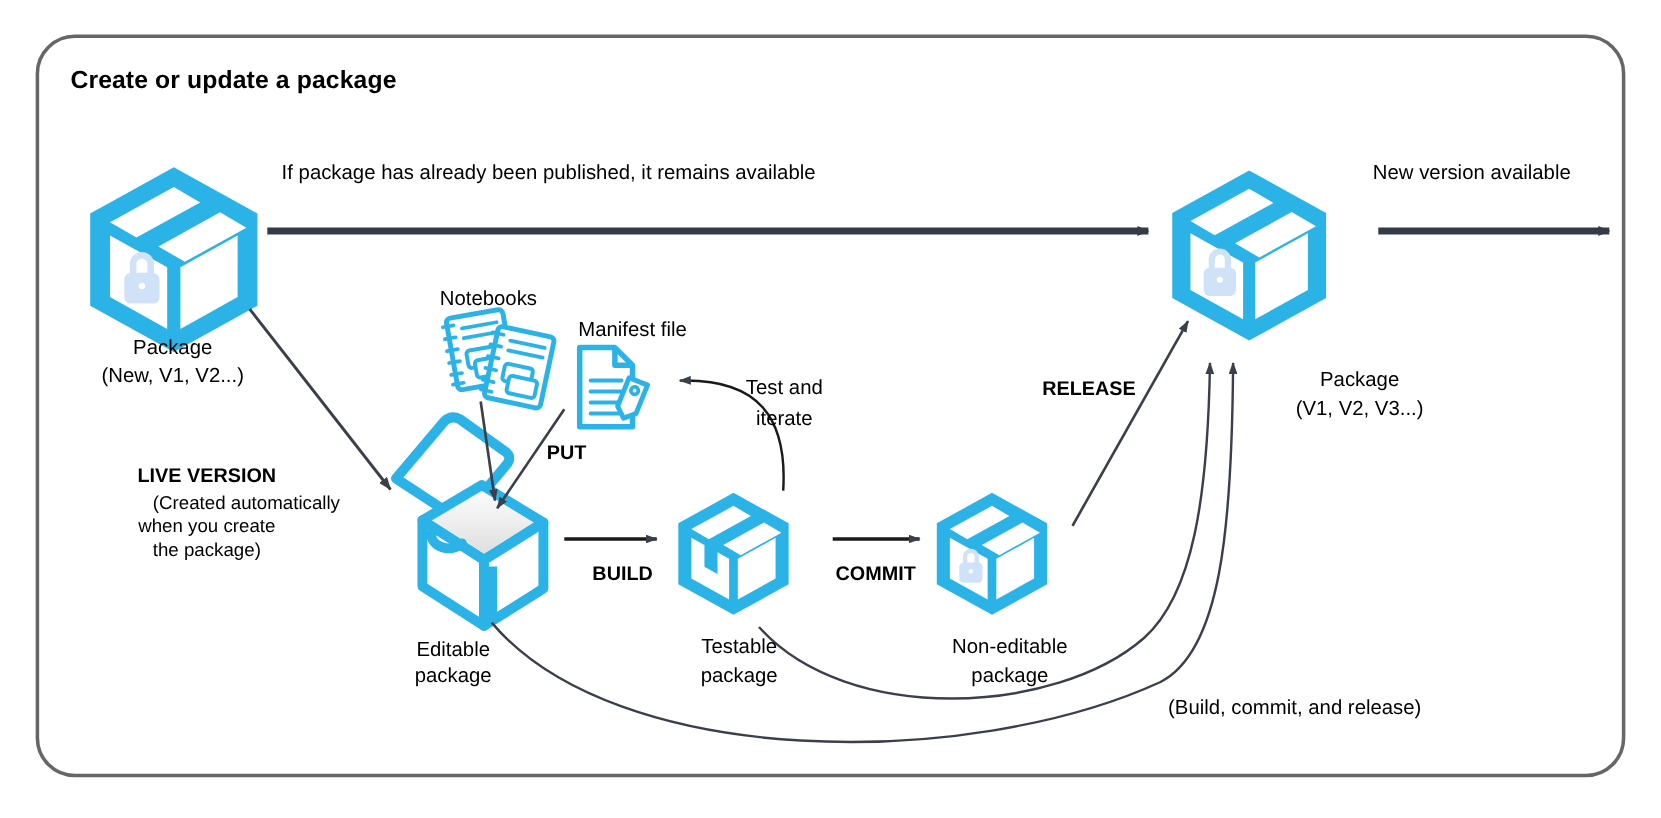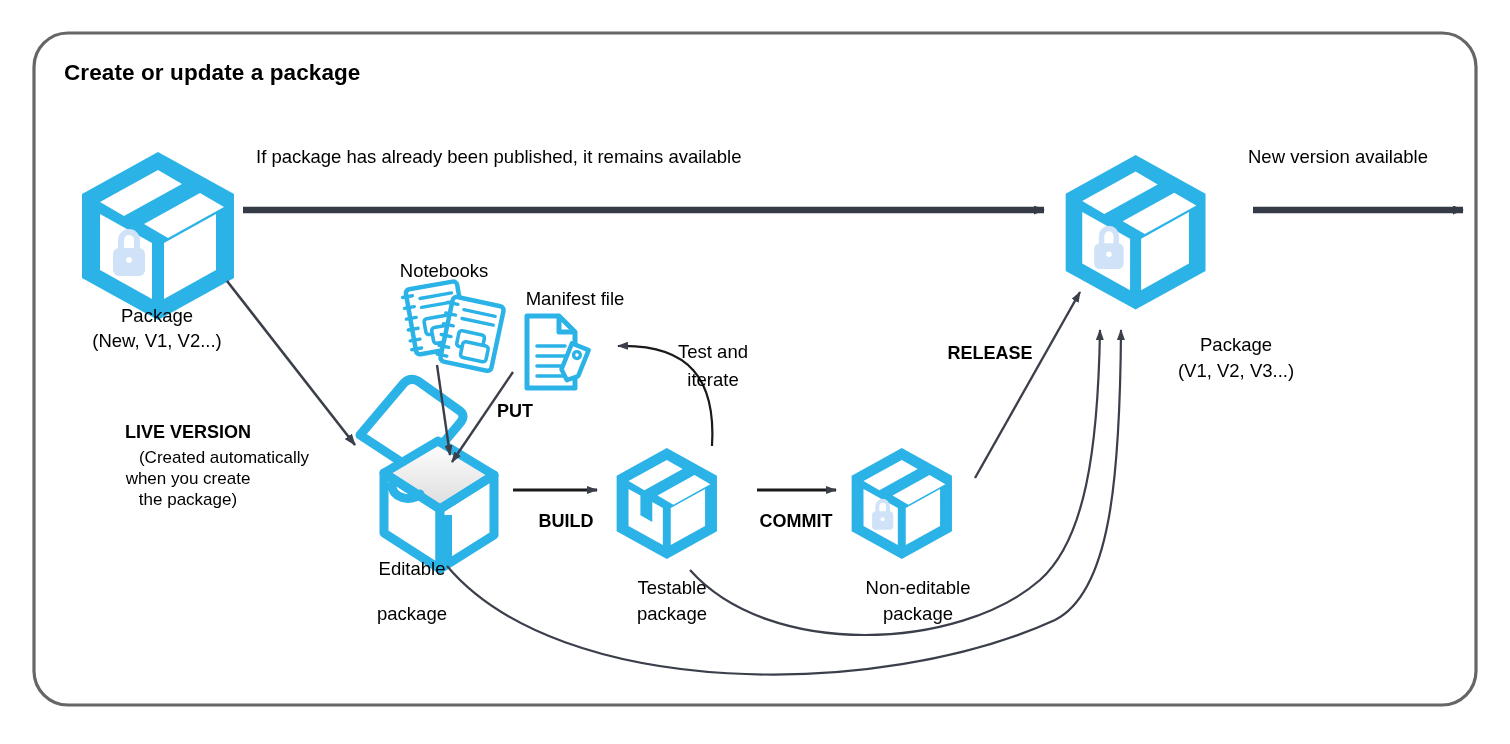--- a/index.html
+++ b/index.html
@@ -215,26 +215,27 @@
   <div class="txt small-lbl ctr" style="left:188px; top:490px;">the package)</div>
 
   <div class="txt lbl ctr" style="left:713px; top:341px;">Test and</div>
   <div class="txt lbl ctr" style="left:713px; top:369px;">iterate</div>
 
   <div class="txt bold-lbl ctr" style="left:990px; top:343px;">RELEASE</div>
 
   <div class="txt bold-lbl ctr" style="left:553px; top:511px;margin-left:13px;">BUILD</div>
   <div class="txt bold-lbl ctr" style="left:796px; top:511px;">COMMIT</div>
 
-  <div class="txt lbl ctr" style="left:412px; top:558px;">Editable</div>
+  <div class="txt lbl ctr" style="left:412px; top:579px;">Editable</div>
   <div class="txt lbl ctr" style="left:412px; top:603px;">package</div>
 
   <div class="txt lbl ctr" style="left:672px; top:577px;">Testable</div>
   <div class="txt lbl ctr" style="left:672px; top:603px;">package</div>
 
   <div class="txt lbl ctr" style="left:918px; top:577px;">Non-editable</div>
   <div class="txt lbl ctr" style="left:918px; top:603px;">package</div>
 
   <div class="txt lbl ctr" style="left:1236px; top:334px;">Package</div>
   <div class="txt lbl ctr" style="left:1236px; top:360px;">(V1, V2, V3...)</div>
 
+  <div class="txt lbl ctr" style="left:1177px; top:632px;">(Build, commit, and release)</div>
 
 </div>
 
 </body></html>

